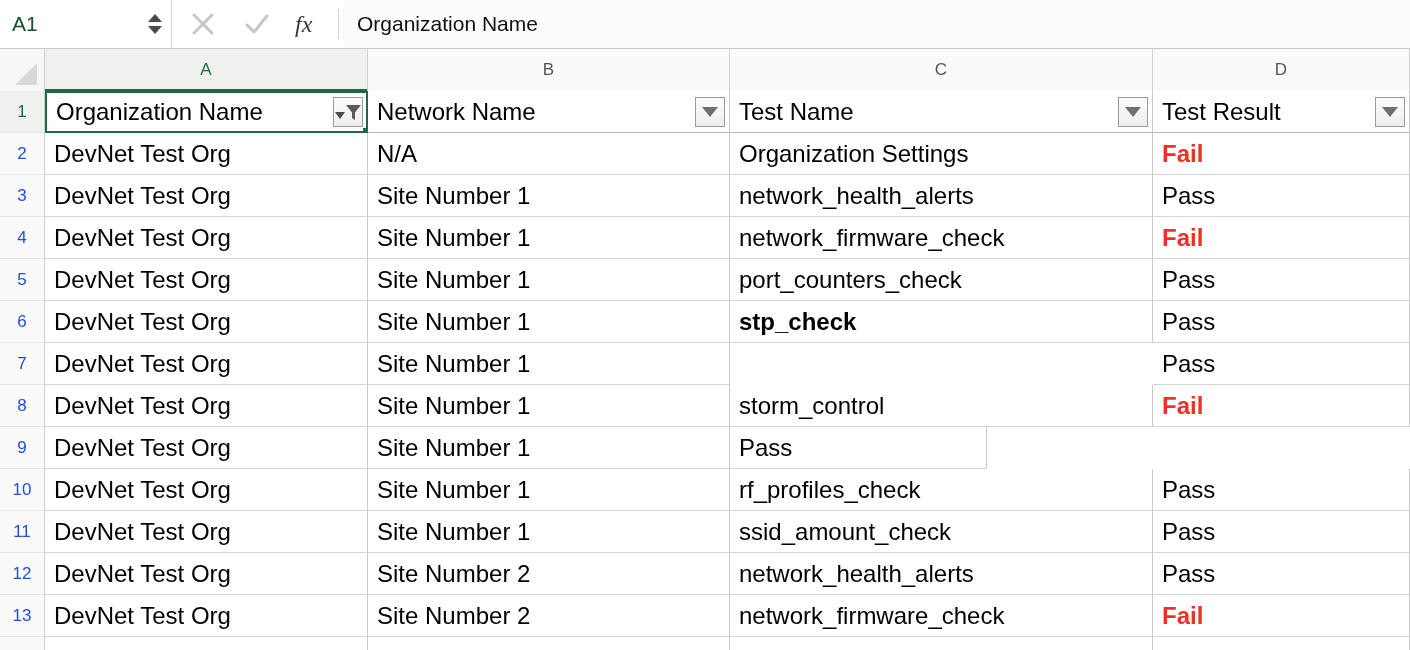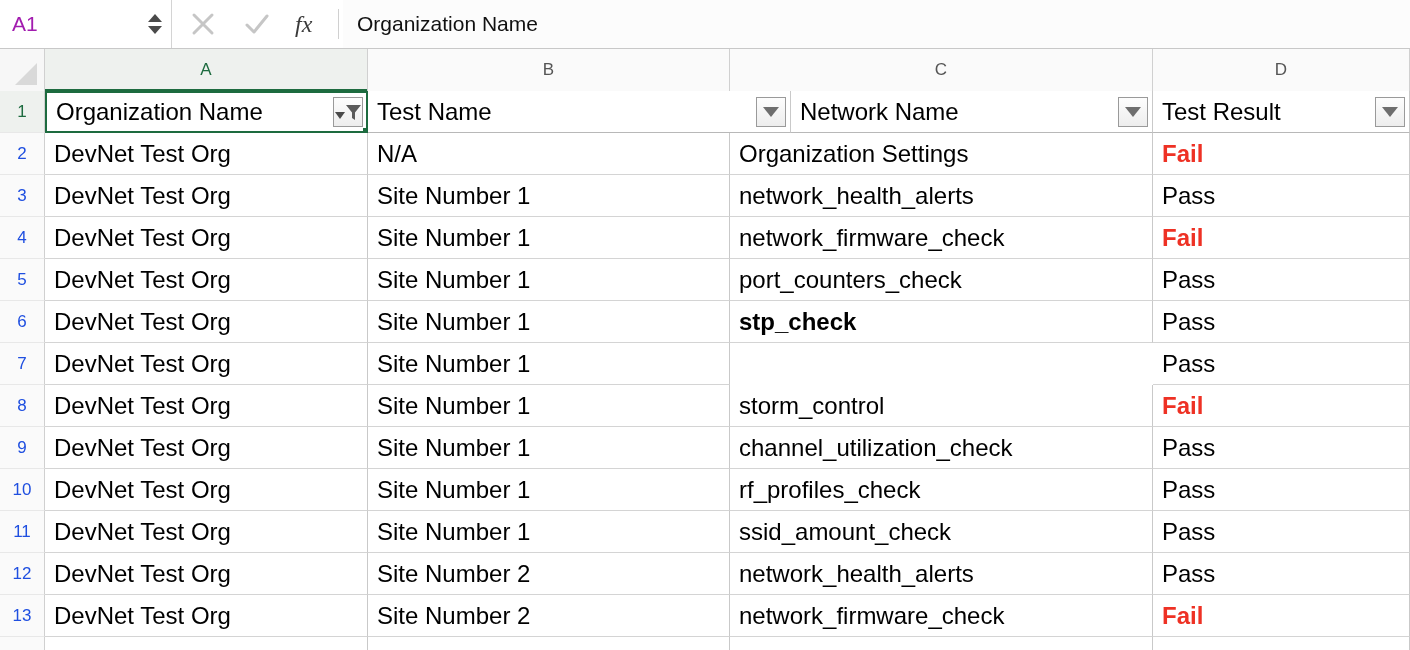--- a/index.html
+++ b/index.html
@@ -27,21 +27,21 @@
     width: 172px;
     height: 100%;
     display: flex;
     align-items: center;
     border-right: 1px solid #d4d4d4;
     padding-left: 12px;
     position: relative;
   }
   .name-box-value {
     font-size: 21px;
-    color: #a21caf;
+    color: #14532d;
     flex: 1;
     letter-spacing: 0.1px;
   }
   .name-box-spinner {
     width: 26px;
     height: 100%;
     display: flex;
     flex-direction: column;
     align-items: center;
     justify-content: center;
@@ -319,34 +319,34 @@
           <span class="filter-applied">
             <span class="fa-arrow"></span>
             <svg width="17" height="19" viewBox="0 0 17 19">
               <path d="M1 2 H16 L10 9.5 V17 L7 15 V9.5 Z" fill="#5a5a5a"></path>
             </svg>
           </span>
         </span>
         <span class="sel-handle"></span>
       </div>
 
+      <div class="cell" style="width:362px">
+        <span>Network Name</span>
+        <span class="filter-btn">
+          <span class="arrow-only"></span>
+        </span>
+      </div>
+
       <div class="cell" style="width:423px">
         <span>Test Name</span>
         <span class="filter-btn">
           <span class="arrow-only"></span>
         </span>
       </div>
 
-      <div class="cell" style="width:362px">
-        <span>Network Name</span>
-        <span class="filter-btn">
-          <span class="arrow-only"></span>
-        </span>
-      </div>
-
       <div class="cell" style="width:257px">
         <span>Test Result</span>
         <span class="filter-btn">
           <span class="arrow-only"></span>
         </span>
       </div>
     </div>
 
     <div id="data-rows">
         <div class="grid-row">
@@ -471,23 +471,20 @@
         <div class="grid-row">
           <div class="row-head">
             <span>9</span>
           </div>
           <div class="cell" style="width: 323px;">
             <span>DevNet Test Org</span>
           </div>
           <div class="cell" style="width: 362px;">
             <span>Site Number 1</span>
           </div>
-          <div class="cell" style="width: 423px;">
-            <span>channel_utilization_check</span>
-          </div>
           <div class="cell" style="width: 257px;">
             <span>Pass</span>
           </div>
         </div>
         <div class="grid-row">
           <div class="row-head">
             <span>10</span>
           </div>
           <div class="cell" style="width: 323px;">
             <span>DevNet Test Org</span>

